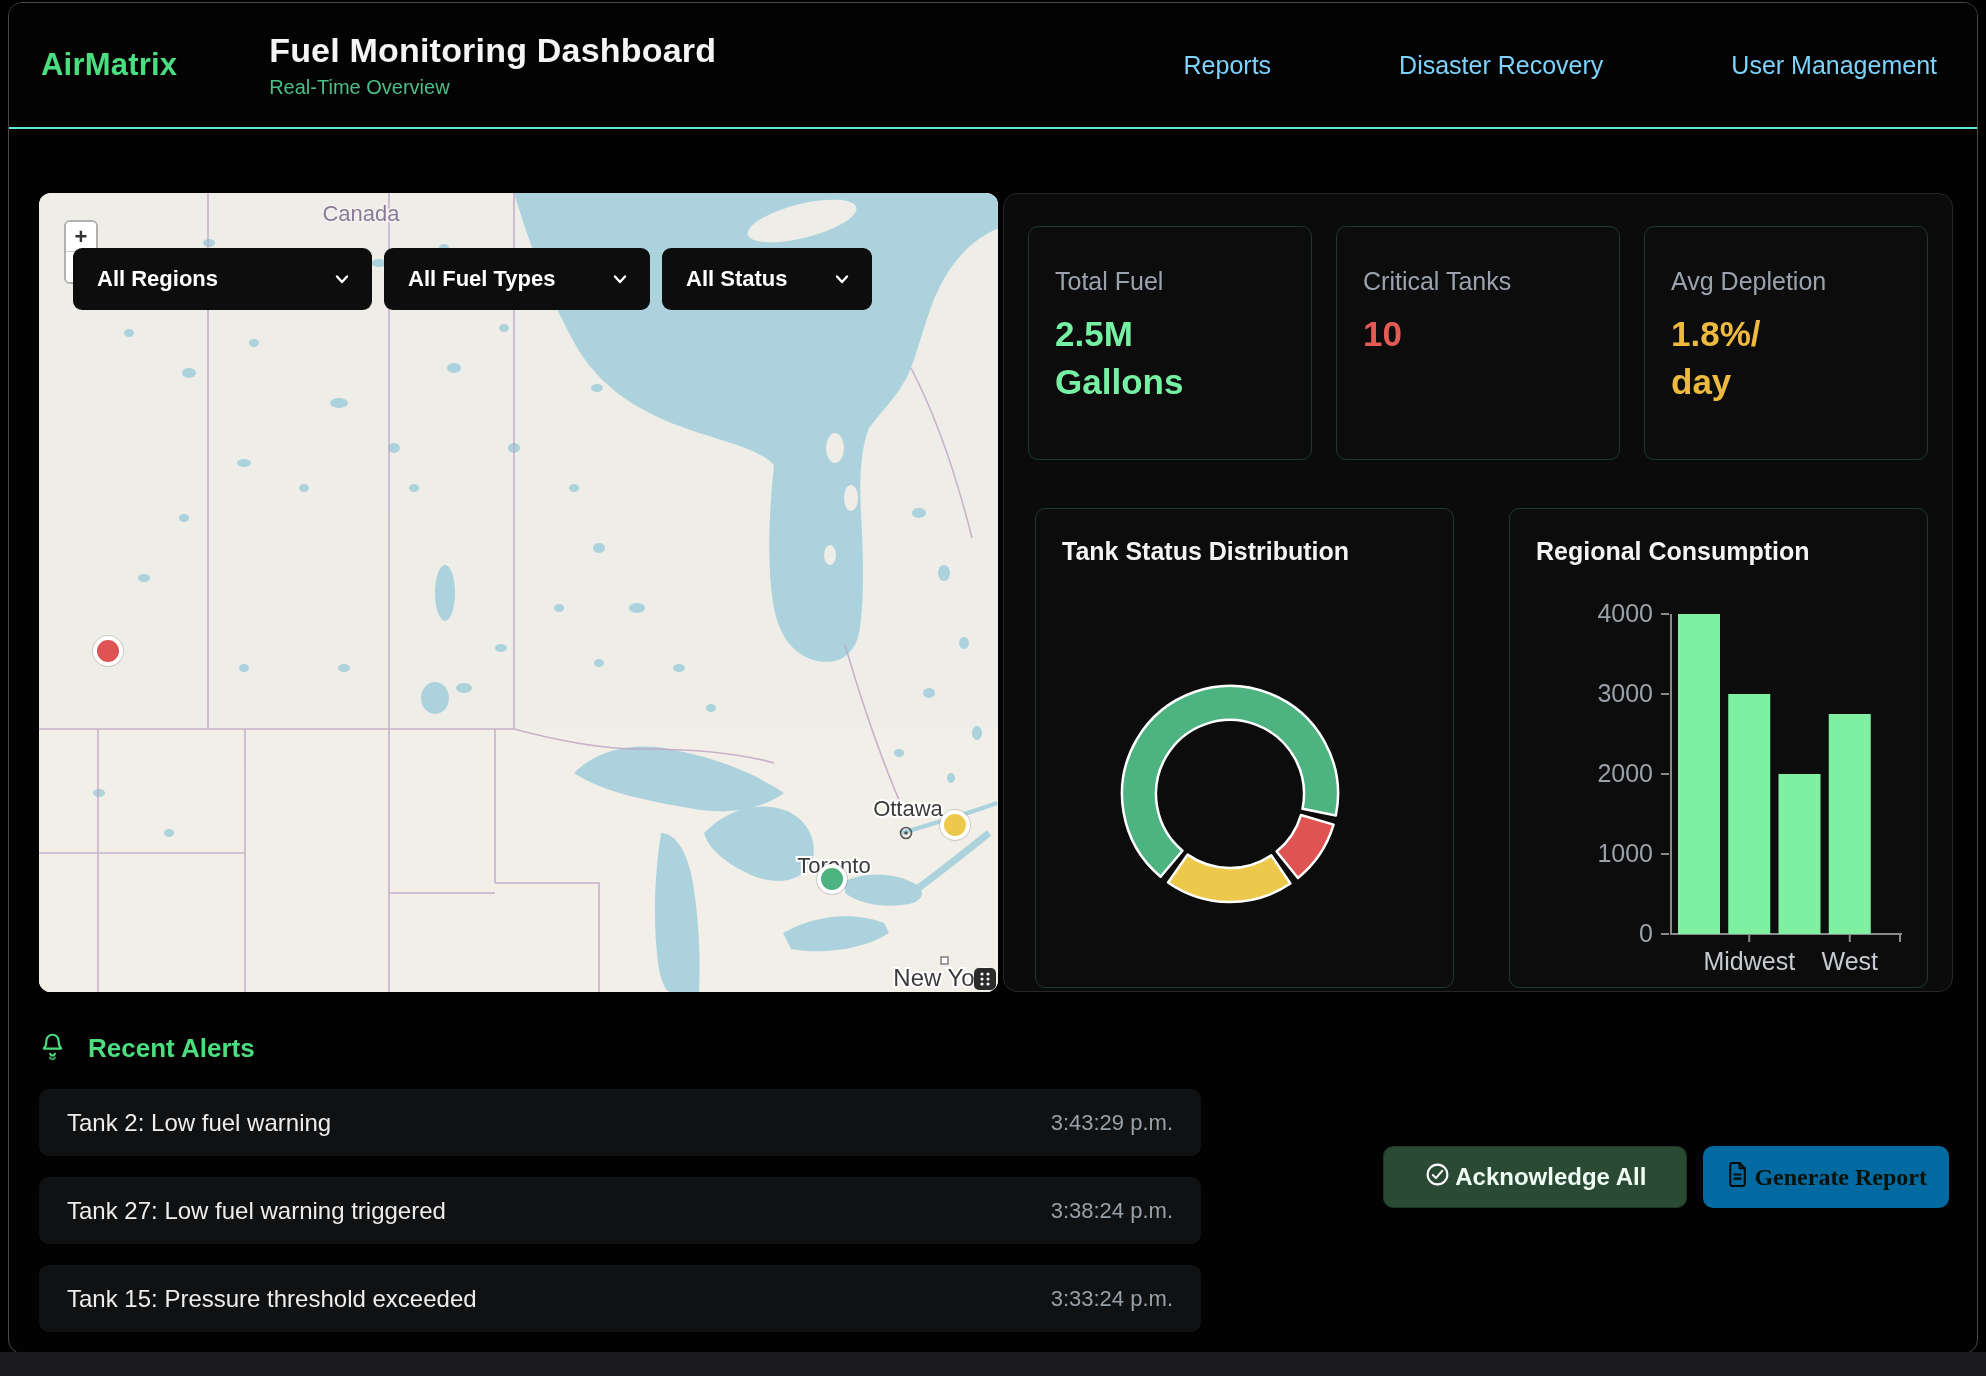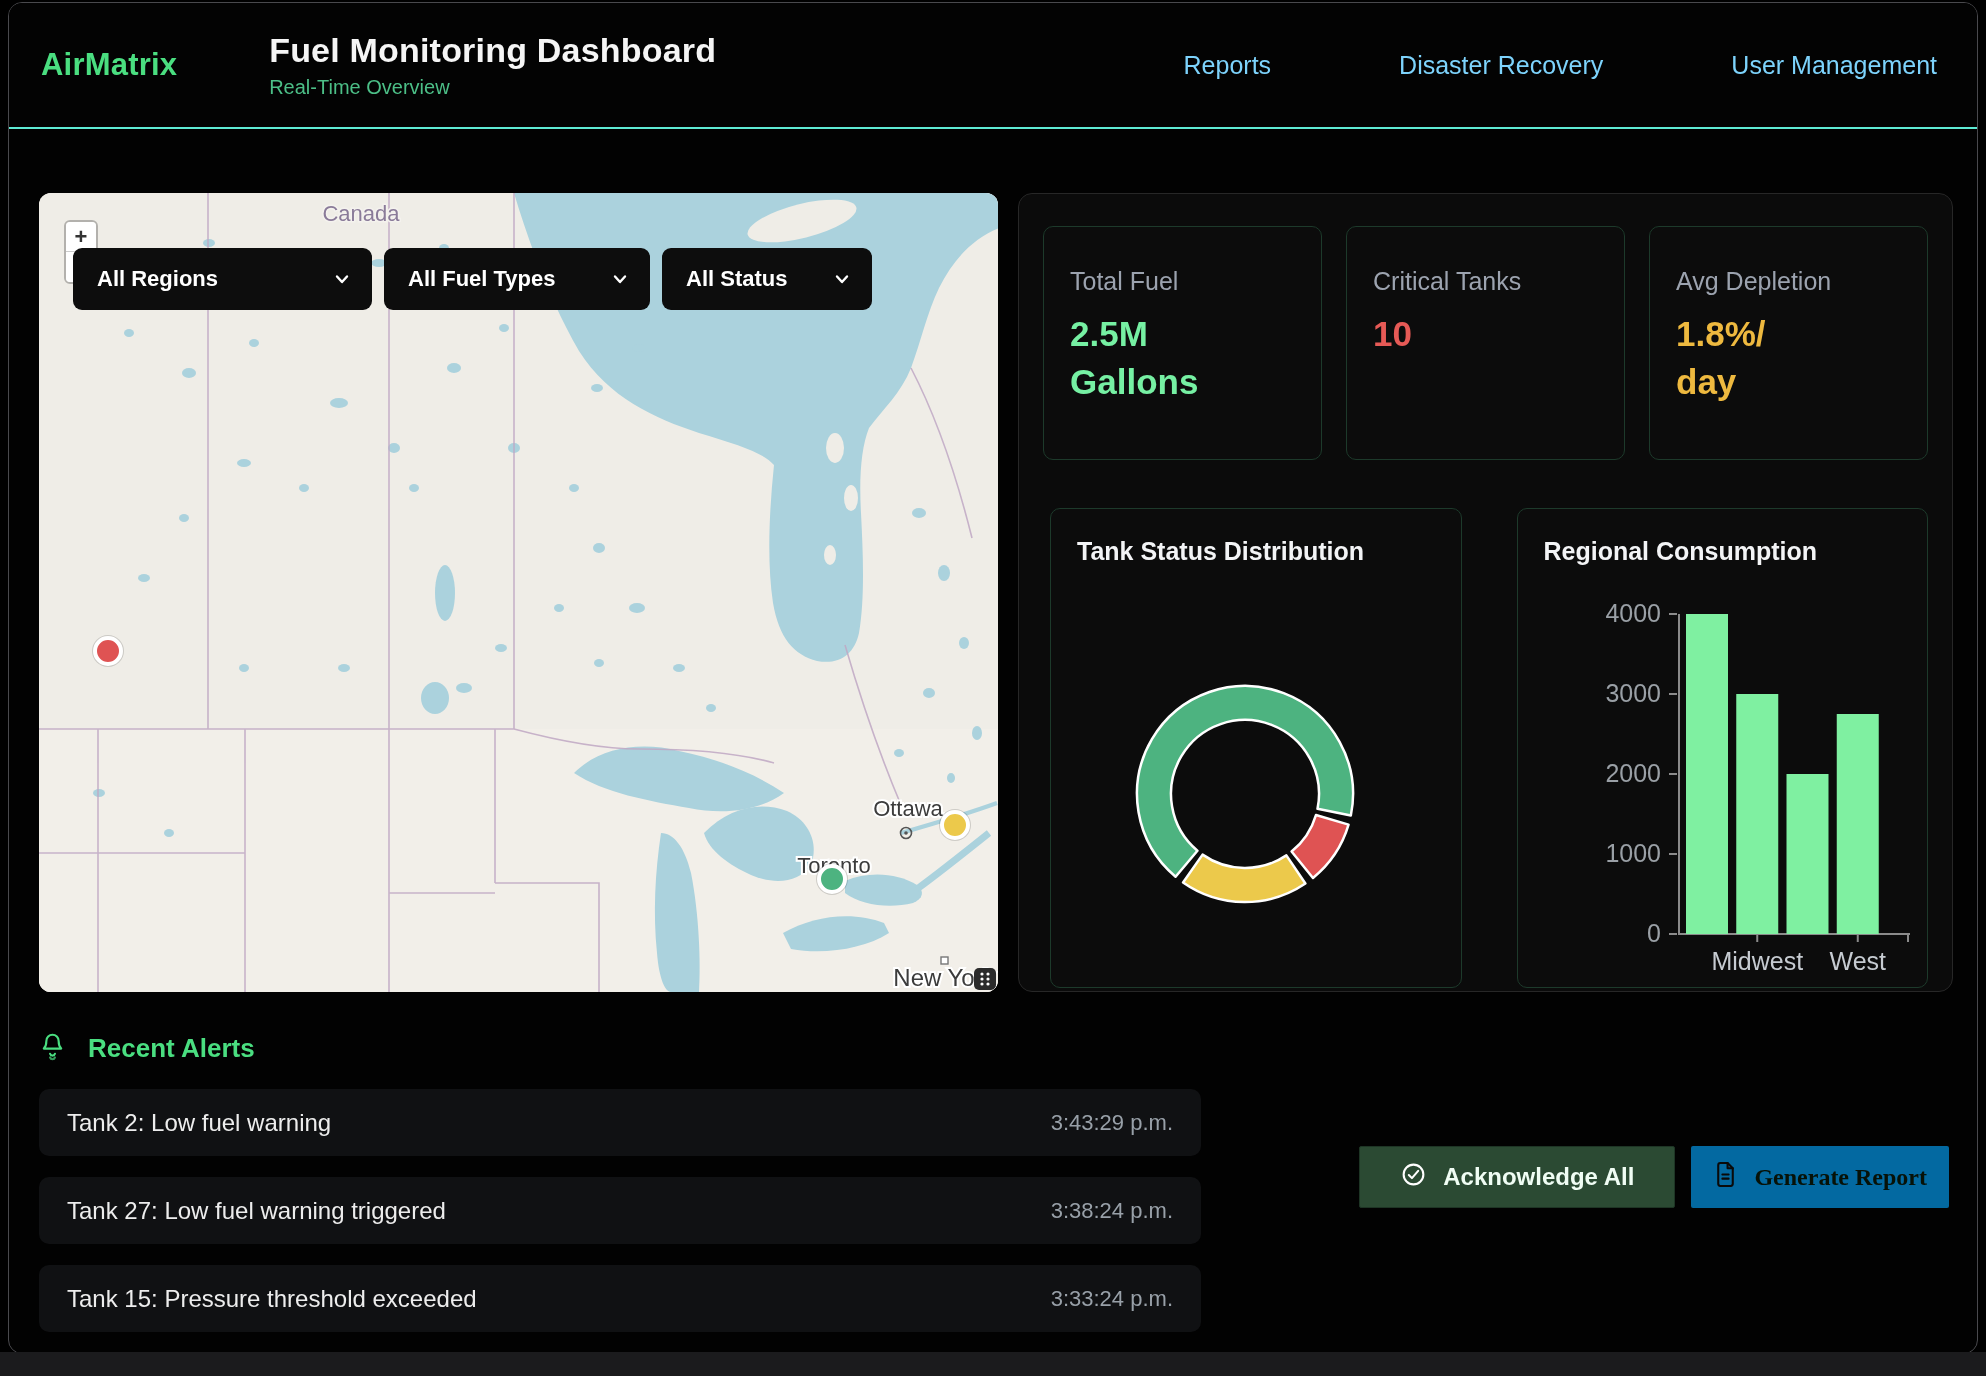--- a/index.html
+++ b/index.html
@@ -13,21 +13,21 @@
   .header { height:126px; display:flex; align-items:center; padding:0 40px 0 32px;
             background:#030303; border-bottom:2px solid #5eead4; }
   .logo { font-size:31px; font-weight:700; color:#4ade80; letter-spacing:.2px; }
   .title-block { margin-left:92px; }
   .page-title { font-size:34px; font-weight:700; color:#f5f5f5; letter-spacing:.2px; }
   .page-subtitle { font-size:20px; font-weight:500; color:#4cbf87; margin-top:6px; }
   .nav { margin-left:auto; display:flex; gap:128px; align-items:center; }
   .nav-item { color:#7dd3fc; font-size:25px; cursor:pointer; }
 
   
-  .main-row { display:flex; margin:64px 24px 0 30px; gap:20px; height:799px; }
+  .main-row { display:flex; margin:64px 24px 0 30px; gap:5px; height:799px; }
 
   
   .map-panel { position:relative; width:959px; height:799px; border-radius:12px;
                overflow:hidden; background:#efede7; flex:none; }
   .map-panel svg.map { position:absolute; inset:0; }
   .zoom-ctl { position:absolute; left:25px; top:27px; width:34px; border:2px solid rgba(0,0,0,.25);
               border-radius:6px; overflow:hidden; z-index:1; }
   .zoom-btn { width:100%; height:30px; background:#fff; color:#333; font-size:22px; font-weight:700;
               display:flex; align-items:center; justify-content:center; border-bottom:1px solid #ccc; cursor:pointer; }
   .zoom-btn:last-child { border-bottom:none; }
@@ -59,22 +59,22 @@
   
   .alerts-section { position:relative; margin:40px 28px 0 30px; }
   .alerts-header { display:flex; align-items:center; gap:22px; }
   .alerts-title { color:#4ade80; font-size:26px; font-weight:700; }
   .alerts-list { list-style:none; width:1162px; margin-top:24px; }
   .alert-row { height:67px; background:#101113; border-radius:10px; margin-bottom:21px;
                display:flex; align-items:center; justify-content:space-between; padding:0 28px; }
   .alert-msg { color:#ededed; font-size:24px; }
   .alert-time { color:#98a0a8; font-size:22px; }
   .action-buttons { position:absolute; right:0; top:114px; display:flex; gap:16px; }
-  .btn { height:62px; border:none; border-radius:2px; display:flex; align-items:center;
-         gap:16px; font-size:24px; font-weight:700; cursor:pointer;
+  .btn { height:62px; border:none; border-radius:10px; display:flex; align-items:center;
+         gap:4px; font-size:24px; font-weight:700; cursor:pointer;
          font-family:"Liberation Sans", sans-serif; }
   .btn-ack { background:#2b4a33; color:#f0fdf4; padding:0 40px; border:1px solid #1e3525; }
   .btn-gen { background:#0369a1; color:#071208; padding:0 22px;font-family:Liberation Serif, serif; }
 
   .map-city { font-size:22px; fill:#3c3c3c; paint-order:stroke; stroke:#ffffff; stroke-width:4px;
               font-weight:400; }
   .map-country { font-size:22px; fill:#8a7b99; paint-order:stroke; stroke:#f4f2ee; stroke-width:3px; }
 </style>
 </head>
 <body>

